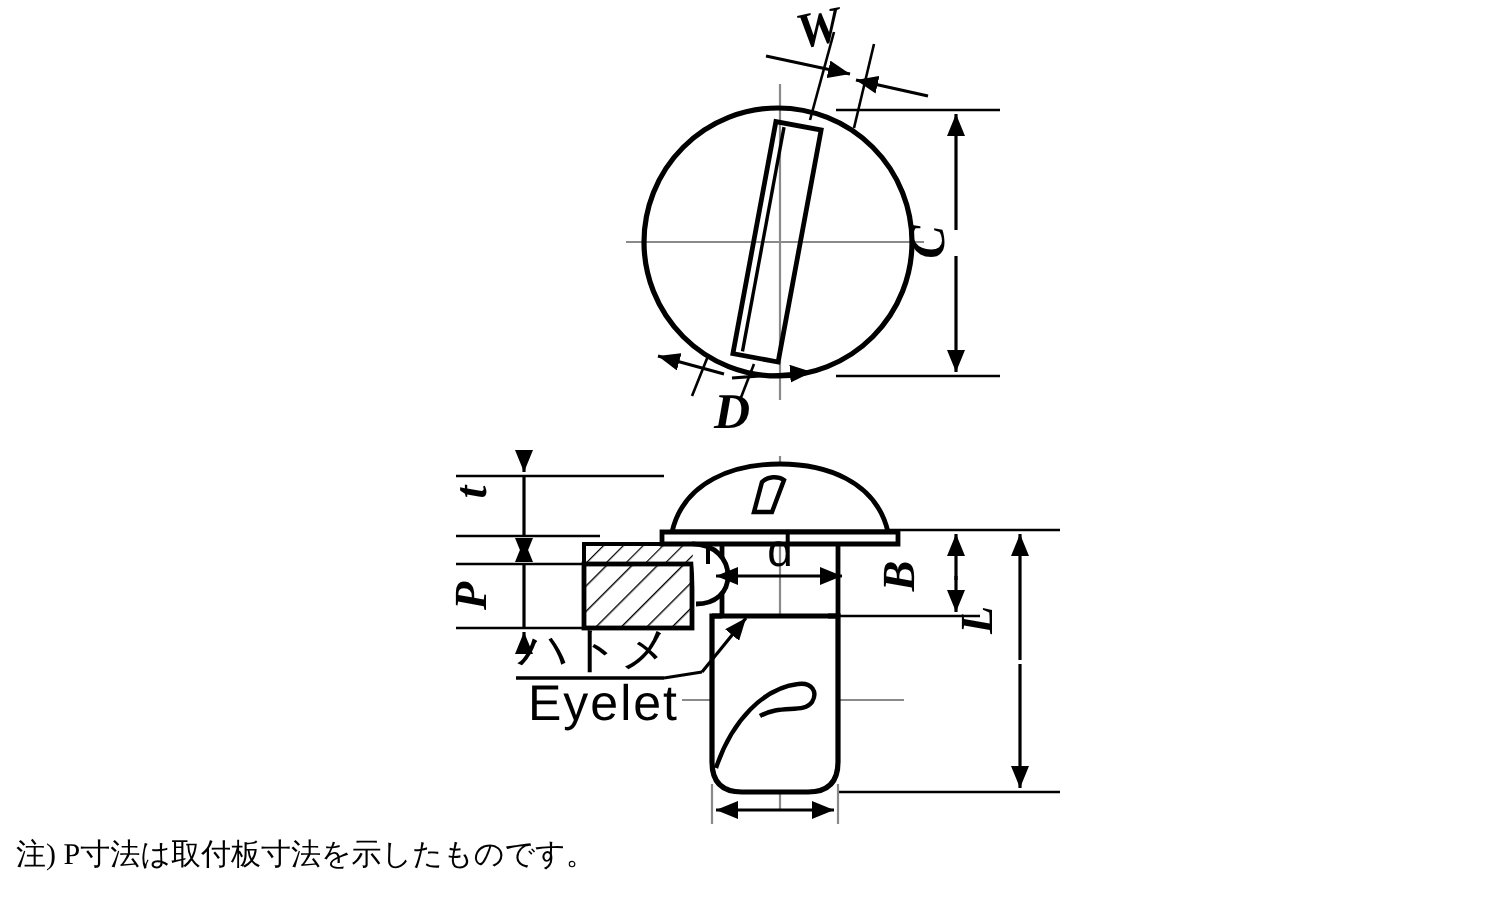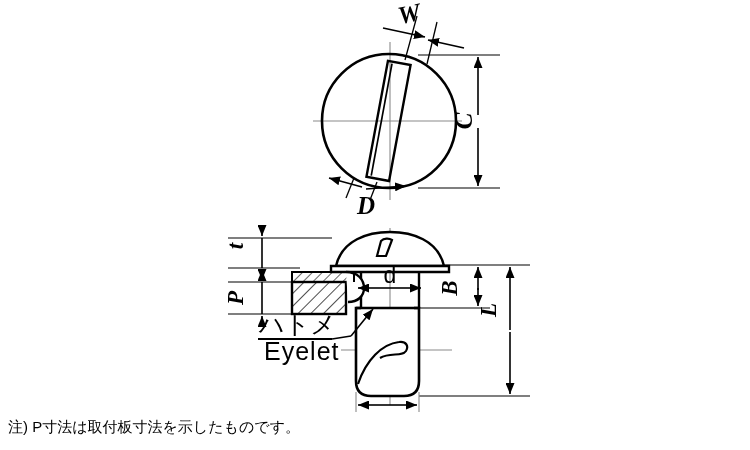--- a/index.html
+++ b/index.html
@@ -5,21 +5,21 @@
   html,body{margin:0;padding:0;}
   body{
     width:750px;height:450px;background:#ffffff;
     font-family:"Liberation Sans", sans-serif;
     overflow:hidden;position:relative;
   }
   #stage{position:absolute;left:0;top:0;width:750px;height:450px;}
   svg.draw{position:absolute;left:0;top:0;width:750px;height:450px;}
   .note{
     position:absolute;left:8px;top:418px;
-    font-family:Liberation Sans, sans-serif;
+    font-family:Liberation Serif, serif;
     font-size:15px;color:#000;letter-spacing:0px;white-space:nowrap;
   }
   
   .lbl{font-family:"Liberation Serif", serif;font-style:italic;font-weight:700;fill:#000;}
   .lblu{font-family:"Liberation Sans", sans-serif;font-style:normal;font-weight:400;fill:#000;}
   .jp{font-family:"DejaVu Sans", sans-serif;font-weight:400;fill:#000;}
 </style>
 </head>
 <body>
 

